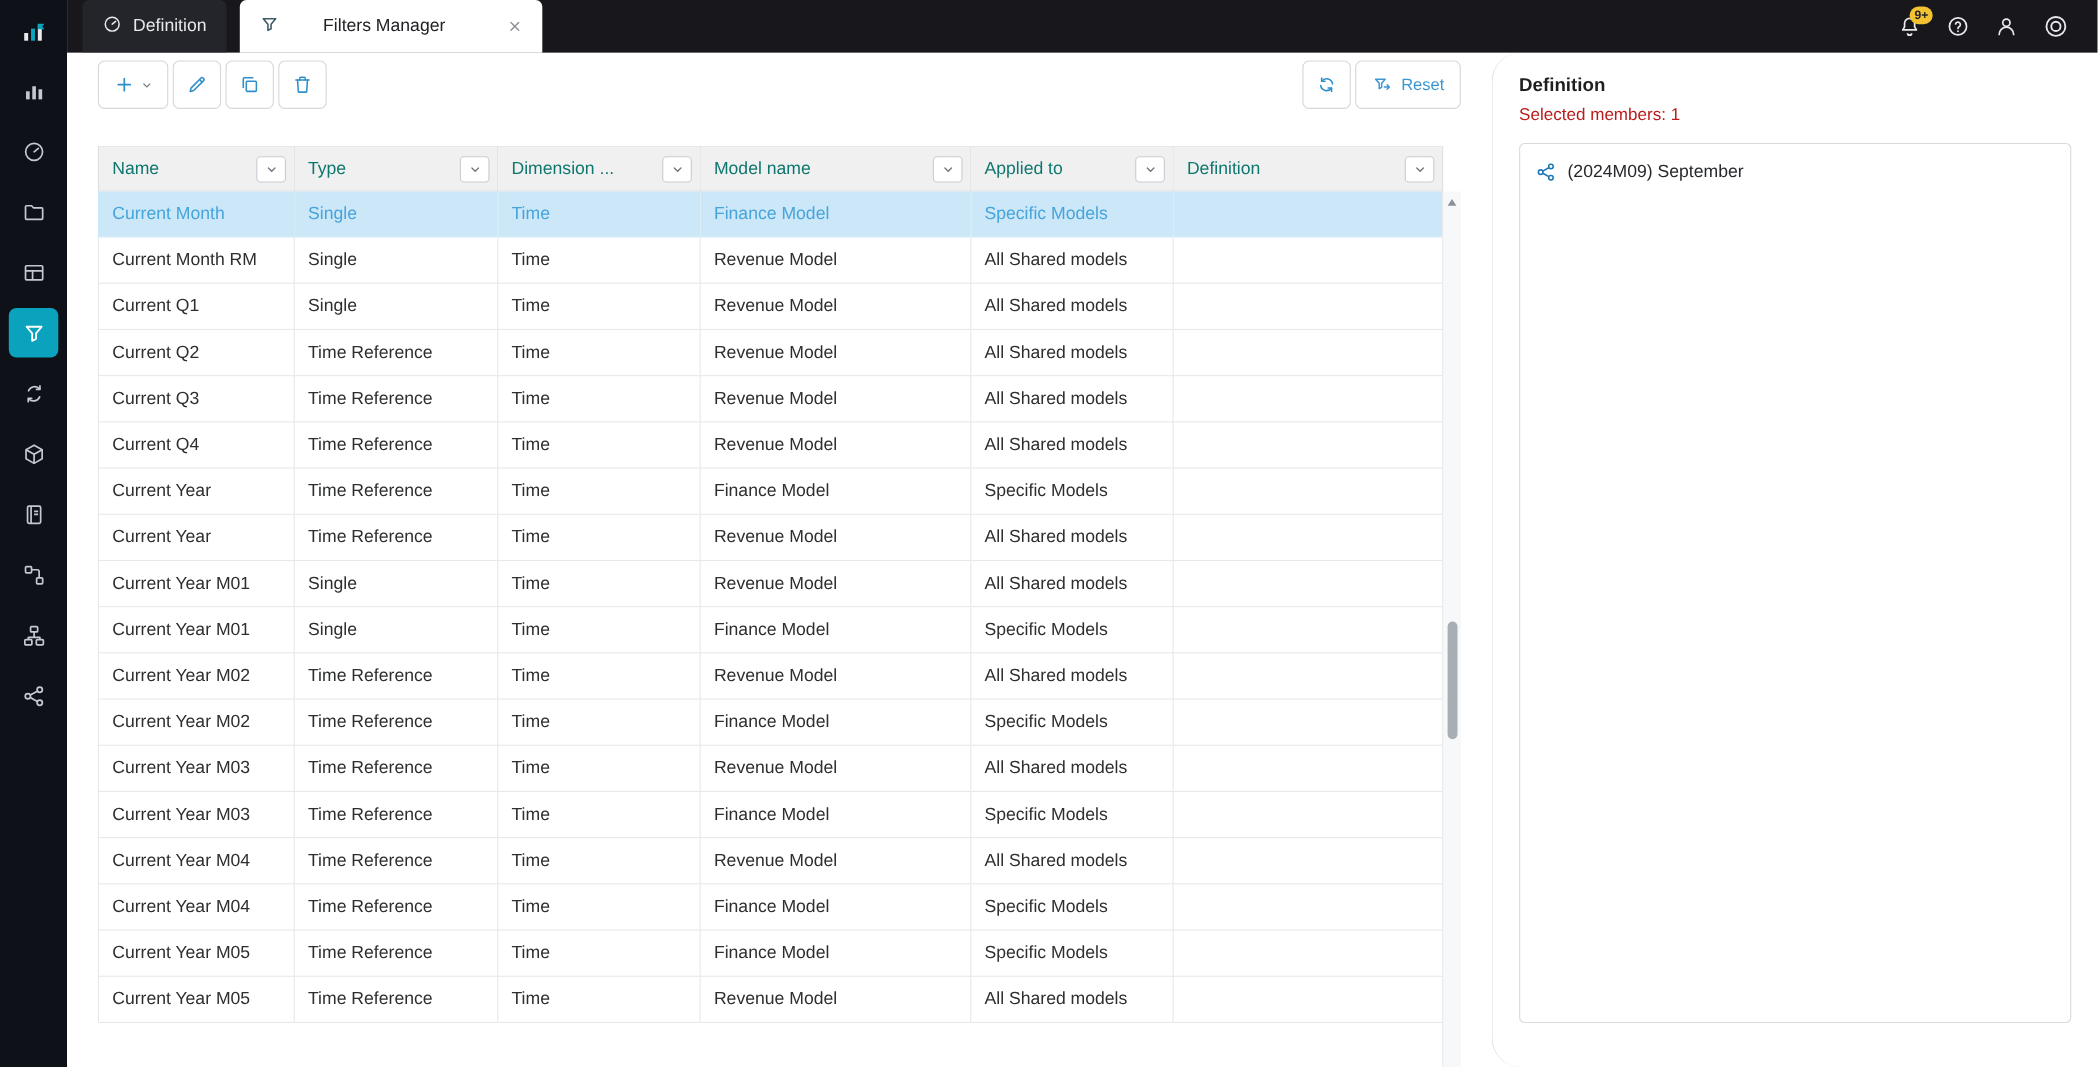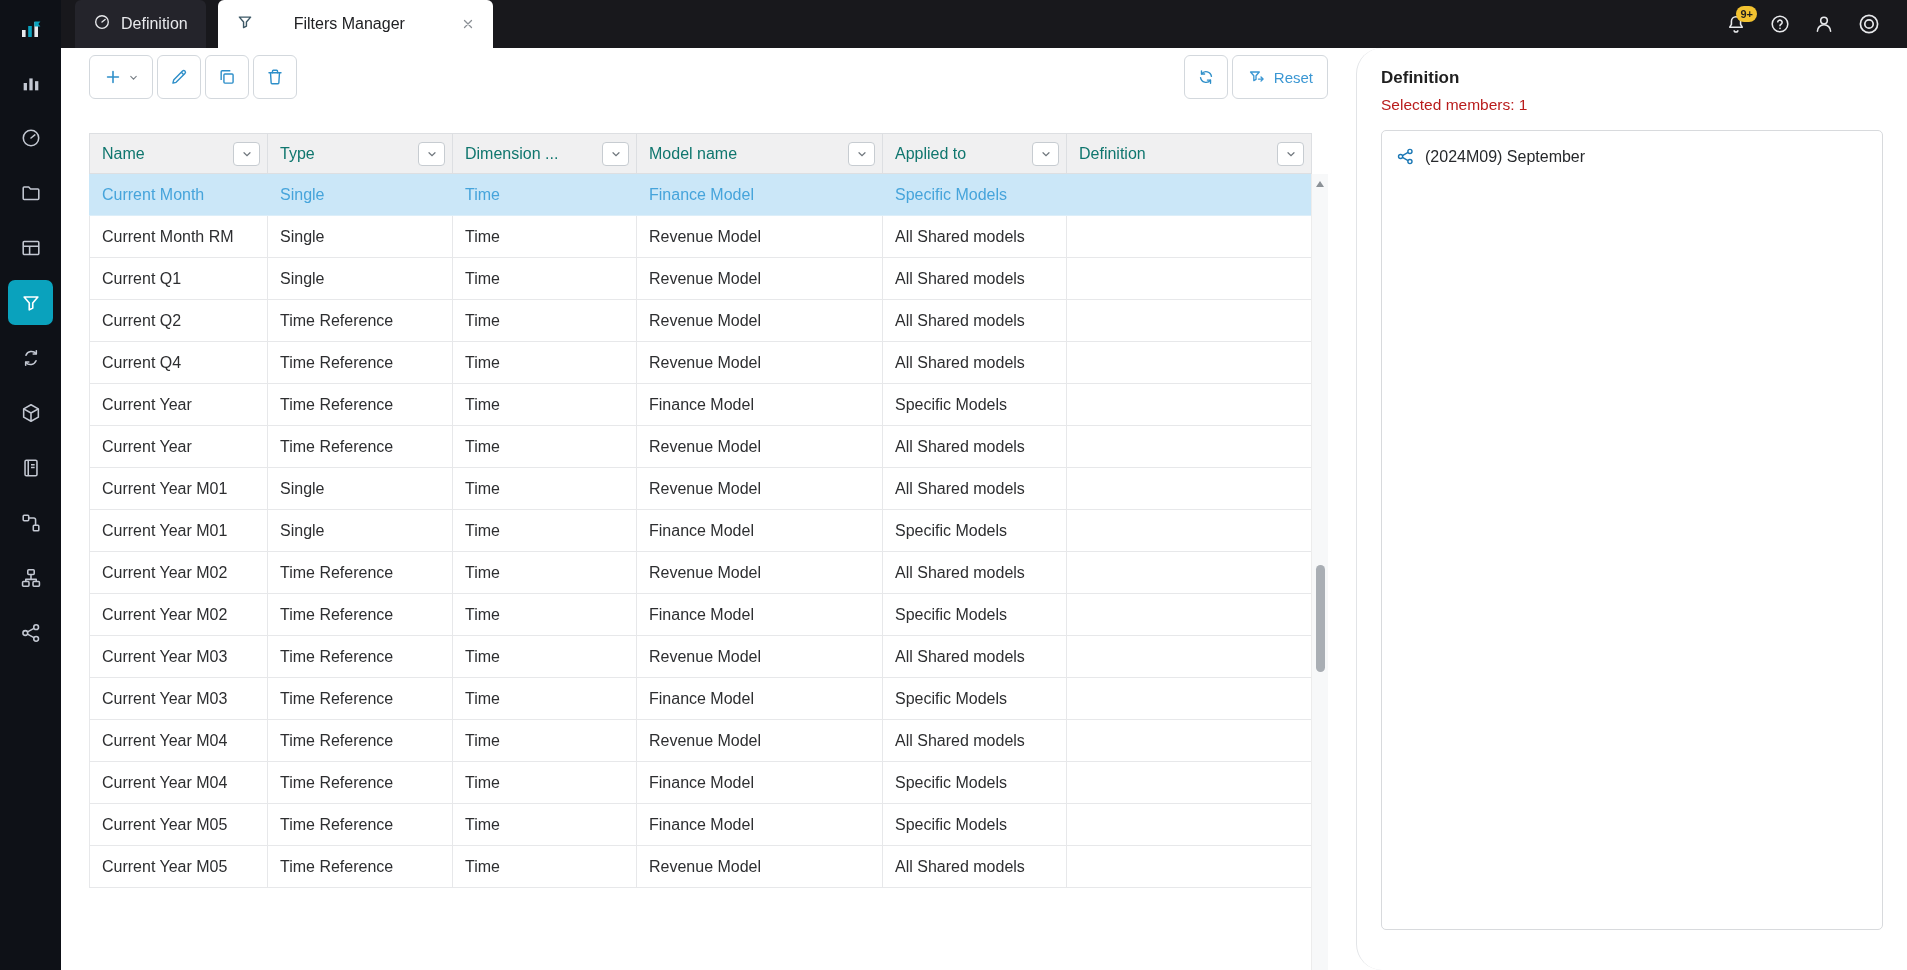--- a/index.html
+++ b/index.html
@@ -358,20 +358,28 @@
   </tr>
                 <tr>
     <td>Current Q2</td>
     <td>Time Reference</td>
     <td>Time</td>
     <td>Revenue Model</td>
     <td>All Shared models</td>
     <td></td>
   </tr>
                 <tr>
+    <td>Current Q3</td>
+    <td>Time Reference</td>
+    <td>Time</td>
+    <td>Revenue Model</td>
+    <td>All Shared models</td>
+    <td></td>
+  </tr>
+                <tr>
     <td>Current Q4</td>
     <td>Time Reference</td>
     <td>Time</td>
     <td>Revenue Model</td>
     <td>All Shared models</td>
     <td></td>
   </tr>
                 <tr>
     <td>Current Year</td>
     <td>Time Reference</td>

